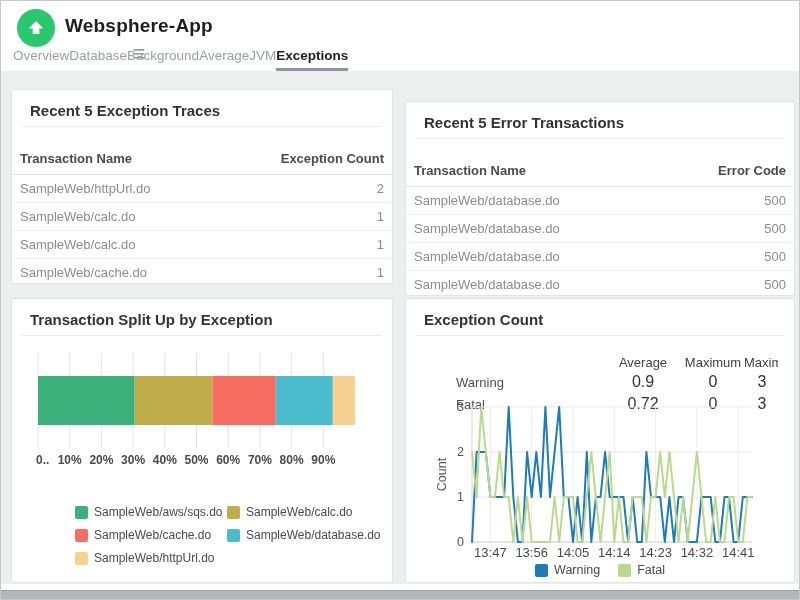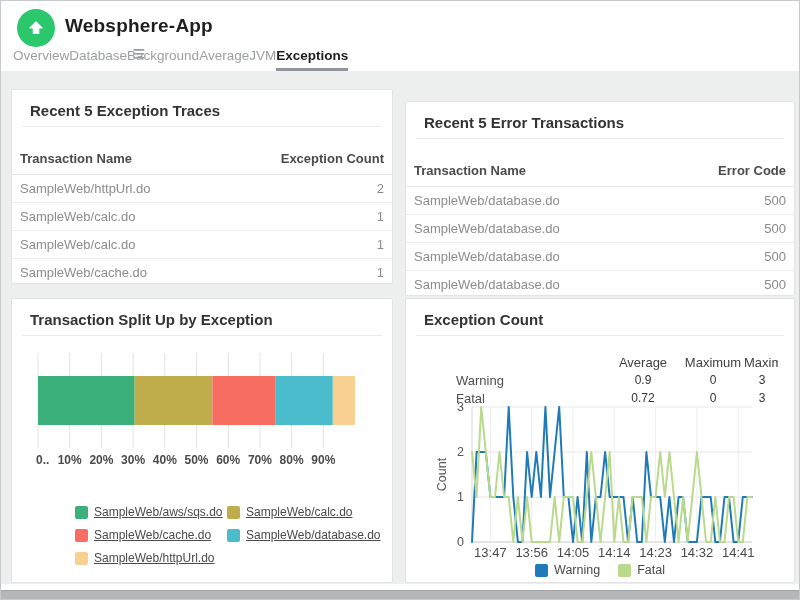--- a/index.html
+++ b/index.html
@@ -38,29 +38,29 @@
            font-weight:bold; color:#4b4b4b; border-bottom:1px solid #e6e6e6; }
   .trow  { display:flex; justify-content:space-between; padding:6px 8px;
            color:#8c8c8c; border-bottom:1px solid #eeeeee; }
 
   
   .stats-wrap { margin:4px 0 0 18px; width:354px; overflow:hidden; }
   table.stats { table-layout:fixed; border-collapse:collapse; width:356px; }
   table.stats th { font-weight:normal; color:#404040; font-size:13px; text-align:center;
                    white-space:nowrap; padding:3px 0 1px; overflow:visible; }
   table.stats td.lbl { text-align:left; padding-left:32px; color:#4e4e4e; font-size:13px; }
-  table.stats td.val { text-align:center; font-size:12px; color:#333; white-space:nowrap; padding:2px 0; }
+  table.stats td.val { text-align:center; font-size:16px; color:#333; white-space:nowrap; padding:2px 0; }
 
   
   .bar-chart  { position:absolute; left:0; top:44px; width:382px; height:140px; }
   .line-chart { position:absolute; left:0; top:95px; width:390px; height:168px; }
 
   
   .p3-legend { position:absolute; left:63px; top:206px; display:grid;
-               grid-template-columns:152px auto; row-gap:9px; font-size:12px; color:#4a4a4a;text-decoration:underline; }
+               grid-template-columns:152px auto; row-gap:9px; font-size:12px; color:#4a4a4a; }
   .p4-legend { position:absolute; left:0; right:0; top:264px; display:flex;
                justify-content:center; gap:18px; font-size:12.5px; color:#4a4a4a; }
   .legend-item { display:flex; align-items:center; gap:6px; white-space:nowrap; }
   .swatch { width:13px; height:13px; border-radius:2px; flex:0 0 auto; }
 </style>
 </head>
 <body>
 
 <div class="screen">
 

